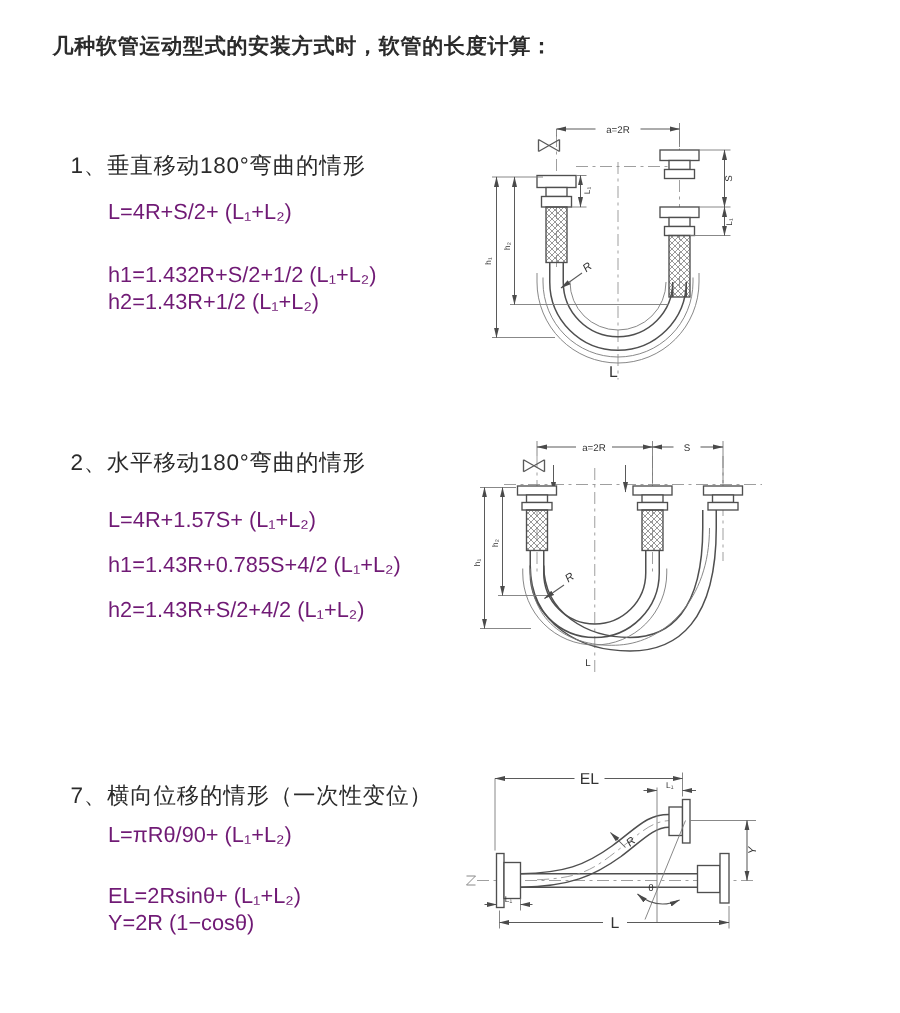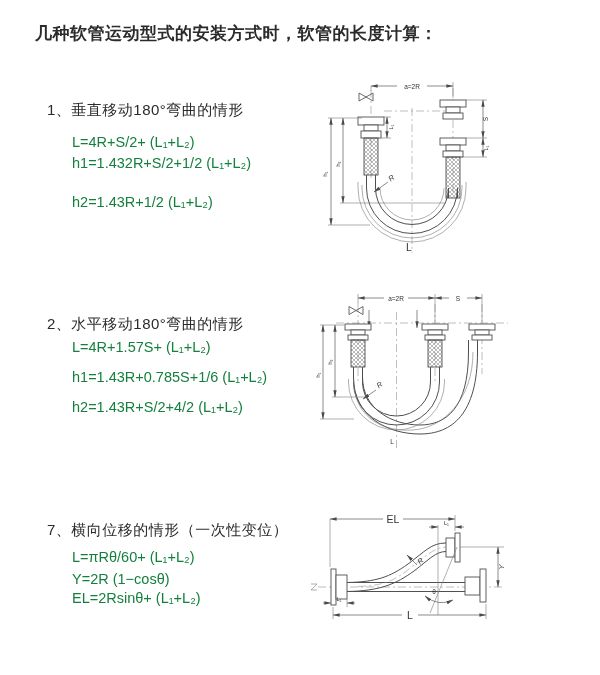--- a/index.html
+++ b/index.html
@@ -2,29 +2,29 @@
 <html><head>
 <meta charset="utf-8">
 <style>
   html,body{margin:0;padding:0;}
   body{
     width:600px;height:675px;position:relative;overflow:hidden;
     background:#ffffff;color:#2b2b2b;
     font-family:"Liberation Sans","DejaVu Sans",sans-serif;
   }
   .page-title{
-    position:absolute;left:35px;top:22px;font-size:17px;font-weight:bold;
+    position:absolute;left:35px;top:22px;font-size:14px;font-weight:bold;
     letter-spacing:.5px;white-space:nowrap;
   }
   .sec-heading{
     position:absolute;left:47px;font-size:15px;font-weight:normal;
     letter-spacing:.5px;white-space:nowrap;
   }
   .formula{
-    position:absolute;left:72px;font-size:14.5px;white-space:nowrap;color:#15803d;
+    position:absolute;left:72px;font-size:14.5px;white-space:nowrap;color:#701a75;
   }
   svg.diagram{position:absolute;overflow:visible;}
   svg .dl  {stroke:#5a5a5a;stroke-width:.9;fill:none;}
   svg .tw  {stroke:#4f4f4f;stroke-width:1;fill:none;}
   svg .thin{stroke:#7a7a7a;stroke-width:.6;fill:none;}
   svg .cl  {stroke:#8a8a8a;stroke-width:.55;fill:none;stroke-dasharray:8 3 2 3;}
   svg .dim {stroke:#5a5a5a;stroke-width:.7;fill:none;}
   svg .flg {fill:#ffffff;stroke:#4f4f4f;stroke-width:.9;}
   svg .brd {stroke:#4f4f4f;stroke-width:.9;}
   svg text {fill:#333;font-family:"Liberation Sans","DejaVu Sans",sans-serif;}
@@ -33,21 +33,21 @@
   svg .lab-m{font-size:7.5px;font-style:italic;}
   svg .lab-L{font-size:10.5px;}
 </style>
 </head>
 <body>
 
 <div class="page-title">几种软管运动型式的安装方式时，软管的长度计算：</div>
 
 <div class="sec-heading" style="top:101px">1、垂直移动180°弯曲的情形</div>
 <div class="formula" style="top:134px">L=4R+S/2+ (L₁+L₂)</div>
-<div class="formula" style="top:155px">h1=1.432R+S/2+1/2 (L₁+L₂)</div>
+<div class="formula" style="top:176px">h1=1.432R+S/2+1/2 (L₁+L₂)</div>
 <div class="formula" style="top:194px">h2=1.43R+1/2 (L₁+L₂)</div>
 
 <svg class="diagram" style="left:300px;top:70px" width="220" height="190" viewBox="0 0 220 190">
   <defs>
     <marker id="ar1" viewBox="0 0 10 6" refX="9.5" refY="3" markerWidth="7" markerHeight="4.2" markerUnits="userSpaceOnUse" orient="auto-start-reverse">
       <path d="M10,3 L0,0.6 L0,5.4 z" fill="#4a4a4a"></path>
     </marker>
     <pattern id="br1" width="4" height="4" patternUnits="userSpaceOnUse">
       <path d="M0,0 L4,4 M4,0 L0,4" stroke="#777" stroke-width="0.5"></path>
     </pattern>
@@ -100,23 +100,23 @@
   <line class="dim" x1="183" y1="68" x2="183" y2="87" marker-start="url(#ar1)" marker-end="url(#ar1)"></line>
   <text class="lab" transform="rotate(-90 188,49)" x="188" y="49" text-anchor="middle">S</text>
   <text class="lab-s" transform="rotate(-90 188,78)" x="188" y="78" text-anchor="middle">L₁</text>
 
   <line class="dim" x1="88" y1="112" x2="74" y2="122" marker-end="url(#ar1)"></line>
   <text class="lab-m" transform="rotate(-38 93,110)" x="93" y="110" text-anchor="middle">R</text>
 
   <text class="lab-L" x="109" y="181" text-anchor="middle">L</text>
 </svg>
 
-<div class="sec-heading" style="top:315px">2、水平移动180°弯曲的情形</div>
+<div class="sec-heading" style="top:299px">2、水平移动180°弯曲的情形</div>
 <div class="formula" style="top:339px">L=4R+1.57S+ (L₁+L₂)</div>
-<div class="formula" style="top:369px">h1=1.43R+0.785S+1/6 (L₁+L₂)</div>
+<div class="formula" style="top:369px">h1=1.43R+0.785S+4/2 (L₁+L₂)</div>
 <div class="formula" style="top:399px">h2=1.43R+S/2+4/2 (L₁+L₂)</div>
 
 <svg class="diagram" style="left:308px;top:282px" width="235" height="175" viewBox="0 0 235 175">
   <defs>
     <marker id="ar2" viewBox="0 0 10 6" refX="9.5" refY="3" markerWidth="7" markerHeight="4.2" markerUnits="userSpaceOnUse" orient="auto-start-reverse">
       <path d="M10,3 L0,0.6 L0,5.4 z" fill="#4a4a4a"></path>
     </marker>
     <pattern id="br2" width="4" height="4" patternUnits="userSpaceOnUse">
       <path d="M0,0 L4,4 M4,0 L0,4" stroke="#777" stroke-width="0.5"></path>
     </pattern>
@@ -172,22 +172,22 @@
   <text class="lab-s" transform="rotate(-90 12,93)" x="12" y="93" text-anchor="middle">h₁</text>
   <text class="lab-s" transform="rotate(-90 24,80)" x="24" y="80" text-anchor="middle">h₂</text>
 
   <line class="dim" x1="68" y1="108" x2="55" y2="117" marker-end="url(#ar2)"></line>
   <text class="lab-m" transform="rotate(-35 73,105)" x="73" y="105" text-anchor="middle">R</text>
 
   <text class="lab" x="84" y="162" text-anchor="middle">L</text>
 </svg>
 
 <div class="sec-heading" style="top:521px">7、横向位移的情形（一次性变位）</div>
-<div class="formula" style="top:549px">L=πRθ/60+ (L₁+L₂)</div>
-<div class="formula" style="top:571px">Y=2R (1−cosθ)</div>
+<div class="formula" style="top:549px">L=πRθ/90+ (L₁+L₂)</div>
+<div class="formula" style="top:608px">Y=2R (1−cosθ)</div>
 <div class="formula" style="top:590px">EL=2Rsinθ+ (L₁+L₂)</div>
 
 <svg class="diagram" style="left:298px;top:503px" width="255" height="140" viewBox="0 0 255 140">
   <defs>
     <marker id="ar3" viewBox="0 0 10 6" refX="9.5" refY="3" markerWidth="7" markerHeight="4.2" markerUnits="userSpaceOnUse" orient="auto-start-reverse">
       <path d="M10,3 L0,0.6 L0,5.4 z" fill="#4a4a4a"></path>
     </marker>
   </defs>
 
   <path class="cl" d="M20,84 H207"></path>

